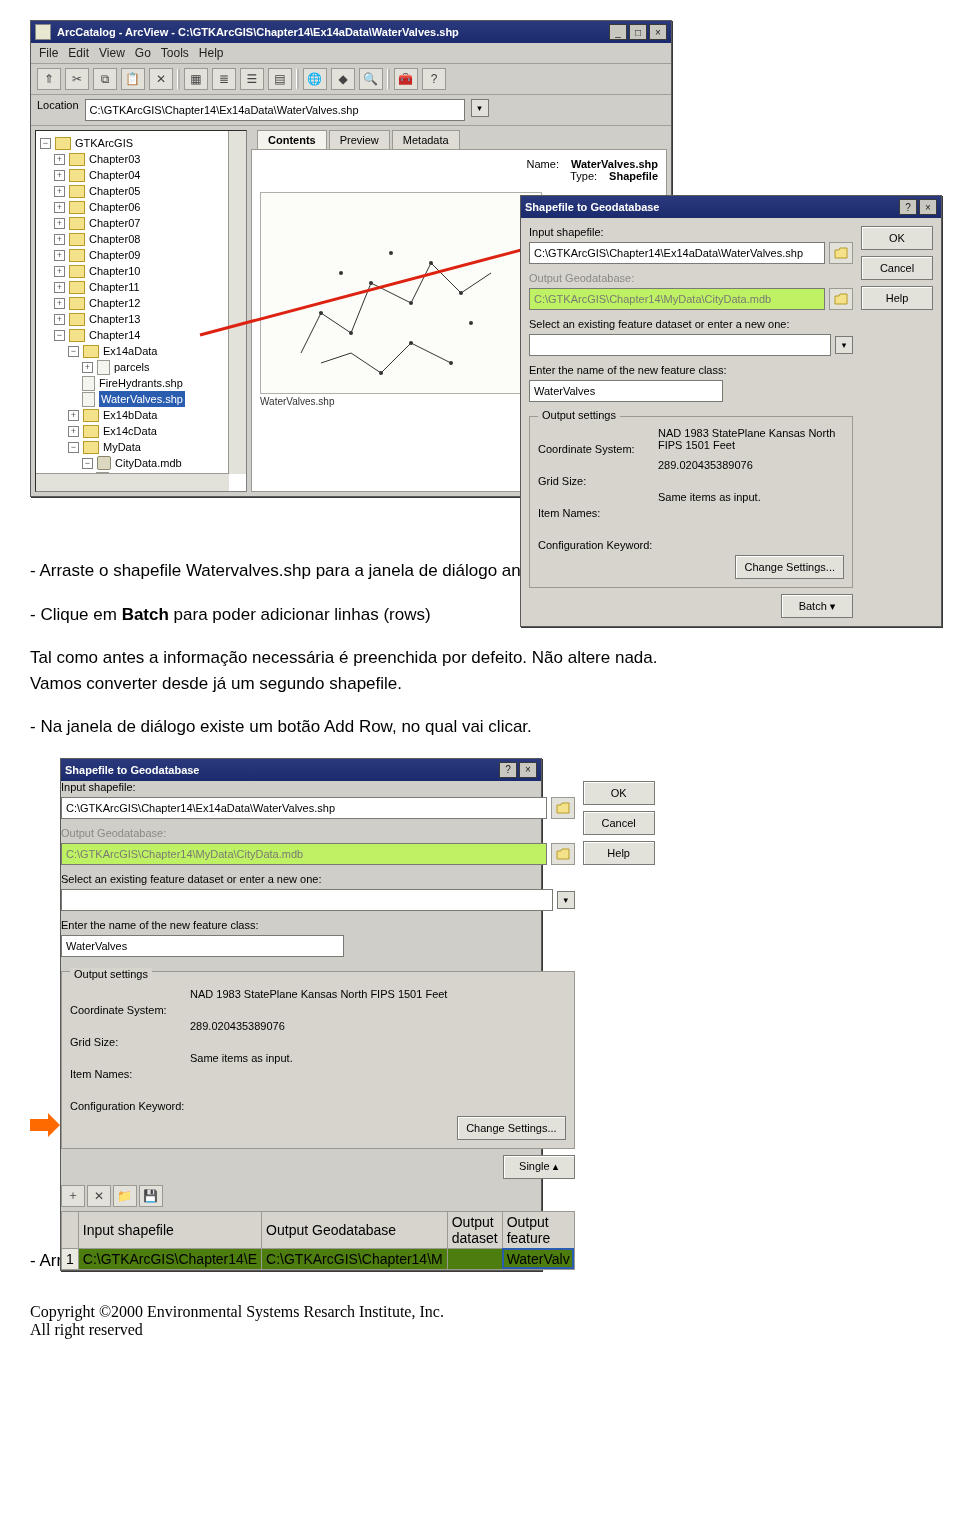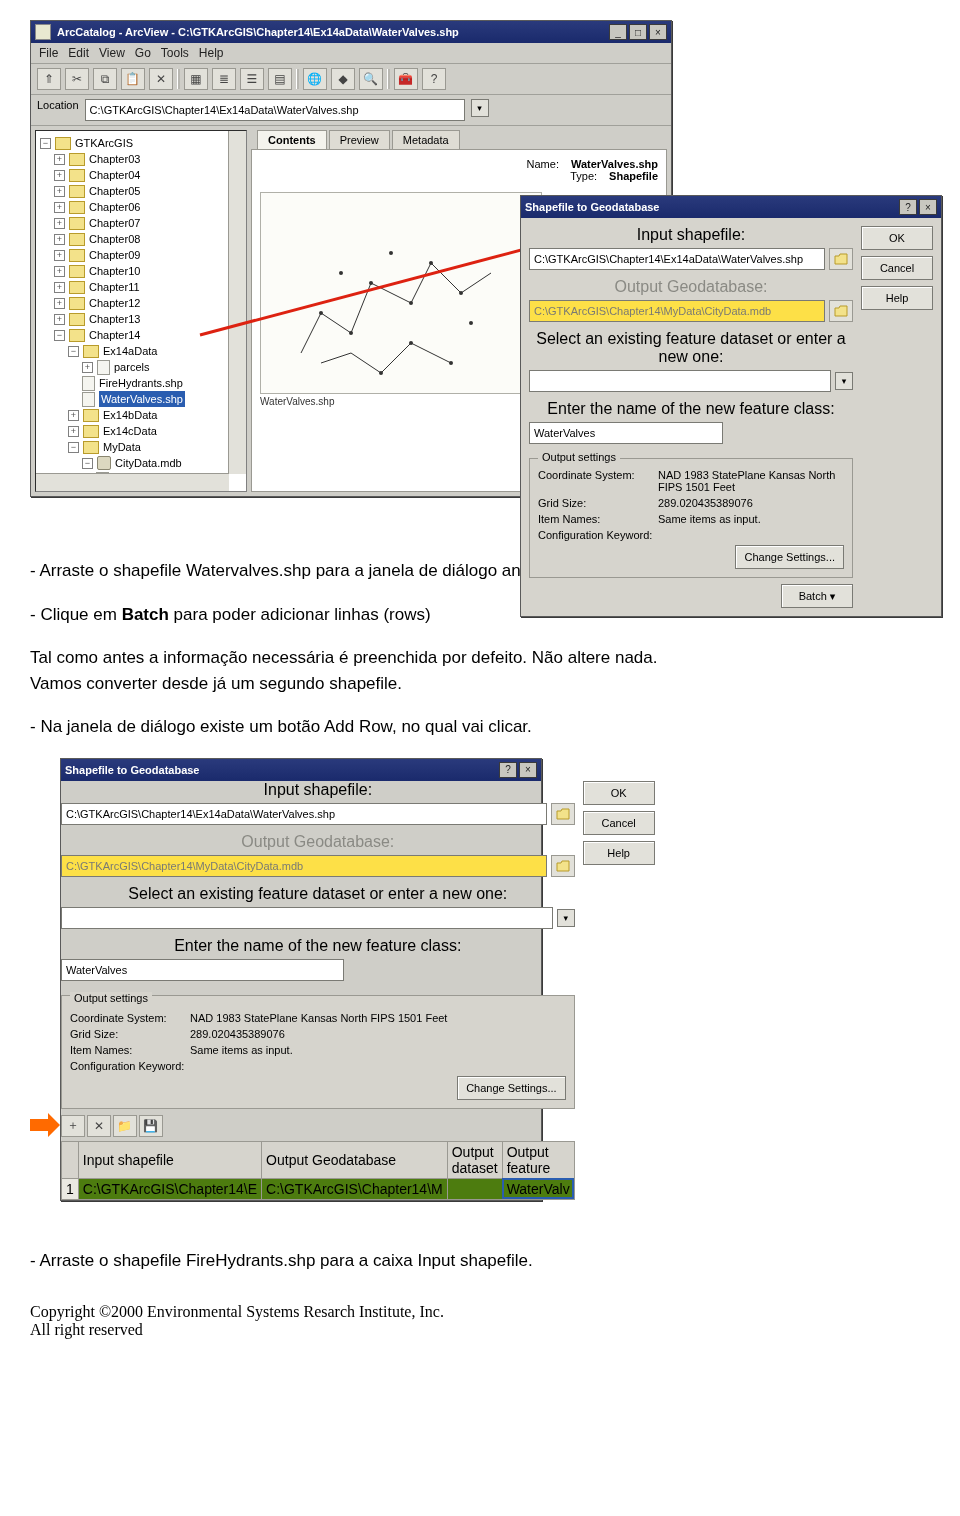--- a/index.html
+++ b/index.html
@@ -78,41 +78,41 @@
   .nt-row b { font-weight: bold; }
   .preview-box { margin-top: 10px; width: 280px; height: 200px; border: 1px solid #b0b0a8; background: #fcfcf8; position: relative; overflow:hidden;}
   .preview-box svg { position:absolute; inset:0; }
   .preview-caption { font-size: 10px; color: #333; margin-top:2px;}
   
   .fig1-wrap { position: relative; margin-bottom: 6px; }
   .connector { position: absolute; pointer-events: none; }
   
   .dlg { position: absolute; font-size: 11px; }
   .dlg .body { padding: 8px; background: #d6d4cd; }
-  .fld { display: block; margin-bottom: 4px; font-size: 16px; color: #000; text-align: center; }
+  .fld { display: block; margin-bottom: 4px; font-size: 11px; color: #000; }
   .fld.dim { color: #8a8a84; }
   .inp-row { display: flex; gap: 4px; align-items: center; margin-bottom: 8px; }
   .inp-row input {
     flex: 1; height: 18px; background: #fff; border: 1px solid #7a7a74; font-size: 11px; padding: 1px 4px;
   }
-  .inp-row input.dim { background: #fde047; color: #7a7a74; }
+  .inp-row input.dim { background: #bef264; color: #7a7a74; }
   .browse { width: 22px; height: 20px; background: #e2e1da; border: 1px solid #9a9992; display:inline-flex;align-items:center;justify-content:center;}
   .browse svg { width: 14px; height: 12px; }
   .btn {
     min-width: 54px; height: 22px; background: #e2e1da; border: 1px solid #7a7a74;
     font-size: 11px; display: inline-flex; align-items: center; justify-content: center; padding: 0 8px;
     box-shadow: inset 1px 1px 0 #fff;
   }
   .btn-col { display: flex; flex-direction: column; gap: 6px; }
   .panel {
     border: 1px solid #9a9992; padding: 8px; margin-top: 2px; background: #d6d4cd;
   }
   .panel .label { position: relative; top: -16px; background: #d6d4cd; padding: 0 4px; font-size: 11px; }
   .kv { display: flex; font-size: 11px; margin-bottom: 4px; }
-  .kv .k { width: 120px; }
+  .kv .k { width: 120px; margin-top: 16px; }
   .kv .v { flex: 1; }
   
   .fig2-wrap { position: relative; width: 530px; height: 460px; margin: 14px 0 30px 30px; }
   .arrow2 { position: absolute; left: -30px; top: 355px; }
   
   .batch-tbl { width: 100%; border-collapse: collapse; font-size: 14px; margin-top: 4px; }
   .batch-tbl th, .batch-tbl td { border: 1px solid #9a9992; padding: 2px 4px; background: #eae9e2; text-align: left; }
   .batch-tbl th { background: #d6d4cd; font-weight: normal; }
   .batch-tbl td.cell { background: #4d7c0f; }
   .batch-tbl td.foc { outline: 2px solid #2a5db0; outline-offset: -2px; }
@@ -478,20 +478,23 @@
                   <span class="v">Same items as input.</span>
                 </div>
             <div class="kv">
                   <span class="k dim">Configuration Keyword:</span>
                   <span class="v"></span>
                 </div>
             <div style="text-align:right; margin-top:4px;">
               <span class="btn">Change Settings...</span>
             </div>
           </div>
+        </div>
+        <div style="text-align:right; margin-top:6px;">
+          <span class="btn">Single ▴</span>
         </div>
 
         <div class="batch-toolbar">
           <span class="tbtn">＋</span>
           <span class="tbtn">✕</span>
           <span class="tbtn">📁</span>
           <span class="tbtn">💾</span>
         </div>
 
         <table class="batch-tbl">

